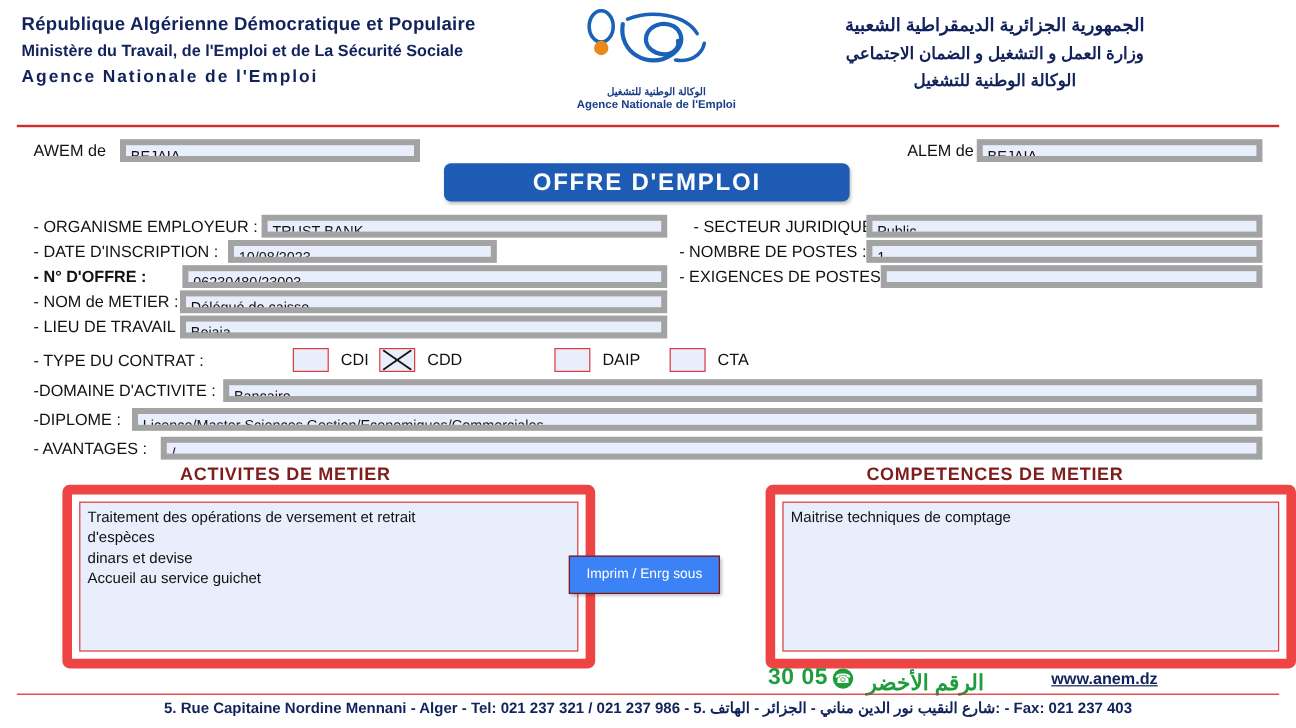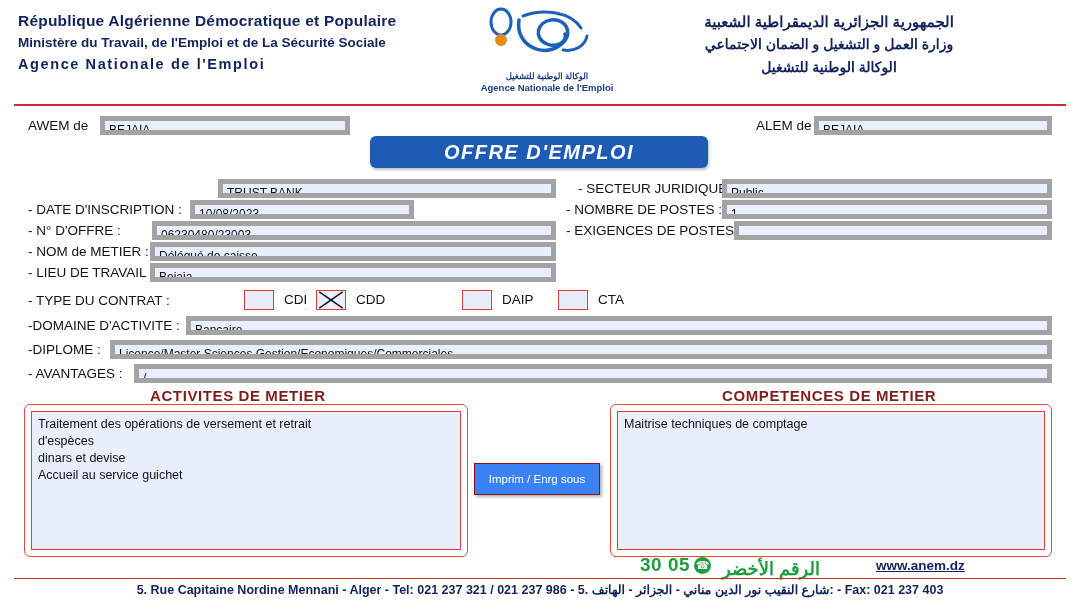--- a/index.html
+++ b/index.html
@@ -154,29 +154,28 @@
     background: #1d5bb5;
     border-radius: 6px;
     color: #fff;
     font-size: 20px;
     font-weight: bold;
     letter-spacing: 1.5px;
     display: flex;
     align-items: center;
     justify-content: center;
     box-shadow: 1px 2px 3px rgba(0,0,0,0.25);
-    font-style: italic;
   }
 
   
   .l-organisme { position: absolute; left: 28px; top: 75px; }
   .f-organisme { position: absolute; left: 218px; top: 73px; width: 338px; }
   .l-date { position: absolute; left: 28px; top: 96px; }
   .f-date { position: absolute; left: 190px; top: 94px; width: 224px; }
-  .l-offre { position: absolute; left: 28px; top: 117px; }
+  .l-offre { position: absolute; left: 28px; top: 117px; font-weight: bold; }
   .f-offre { position: absolute; left: 152px; top: 115px; width: 404px; }
   .l-metier { position: absolute; left: 28px; top: 138px; text-align: center; }
   .f-metier { position: absolute; left: 150px; top: 136px; width: 406px; }
   .l-lieu { position: absolute; left: 28px; top: 159px; }
   .f-lieu { position: absolute; left: 150px; top: 157px; width: 406px; }
 
   
   .l-secteur { position: absolute; left: 566px; top: 75px; margin-left: 12px; }
   .f-secteur { position: absolute; left: 722px; top: 73px; width: 330px; }
   .l-nombre { position: absolute; left: 566px; top: 96px; }
@@ -218,24 +217,25 @@
     font-weight: bold;
     color: #7f1d1d;
     letter-spacing: 0.6px;
     white-space: nowrap;
   }
   .sec-act { left: 150px; top: 281px; }
   .sec-comp { left: 722px; top: 281px; }
 
   .bigbox {
     position: absolute;
-    border: 1px solid #ef4444;
+    border: 8px solid #ef4444;
     border-radius: 6px;
     background: #ffffff;
     box-sizing: border-box;
+    margin-left: 28px;
   }
   .bigbox .inner {
     position: absolute;
     left: 6px;
     top: 6px;
     right: 6px;
     bottom: 6px;
     border: 1px solid #e03a3a;
     background: #e8eefb;
     font-size: 12.5px;
@@ -372,20 +372,21 @@
 <div class="sheet">
 
   <div class="lbl awem-lbl">AWEM de</div>
   <div class="field awem-field">BEJAIA</div>
 
   <div class="lbl alem-lbl">ALEM de</div>
   <div class="field alem-field">BEJAIA</div>
 
   <div class="title-badge">OFFRE D'EMPLOI</div>
 
+  <div class="lbl l-organisme">- ORGANISME EMPLOYEUR :</div>
   <div class="field f-organisme">TRUST BANK</div>
 
   <div class="lbl l-date">- DATE D'INSCRIPTION :</div>
   <div class="field f-date">10/08/2023</div>
 
   <div class="lbl l-offre">- N° D'OFFRE :</div>
   <div class="field f-offre">06230480/23003</div>
 
   <div class="lbl l-metier">- NOM de METIER :</div>
   <div class="field f-metier">Délégué de caisse</div>

